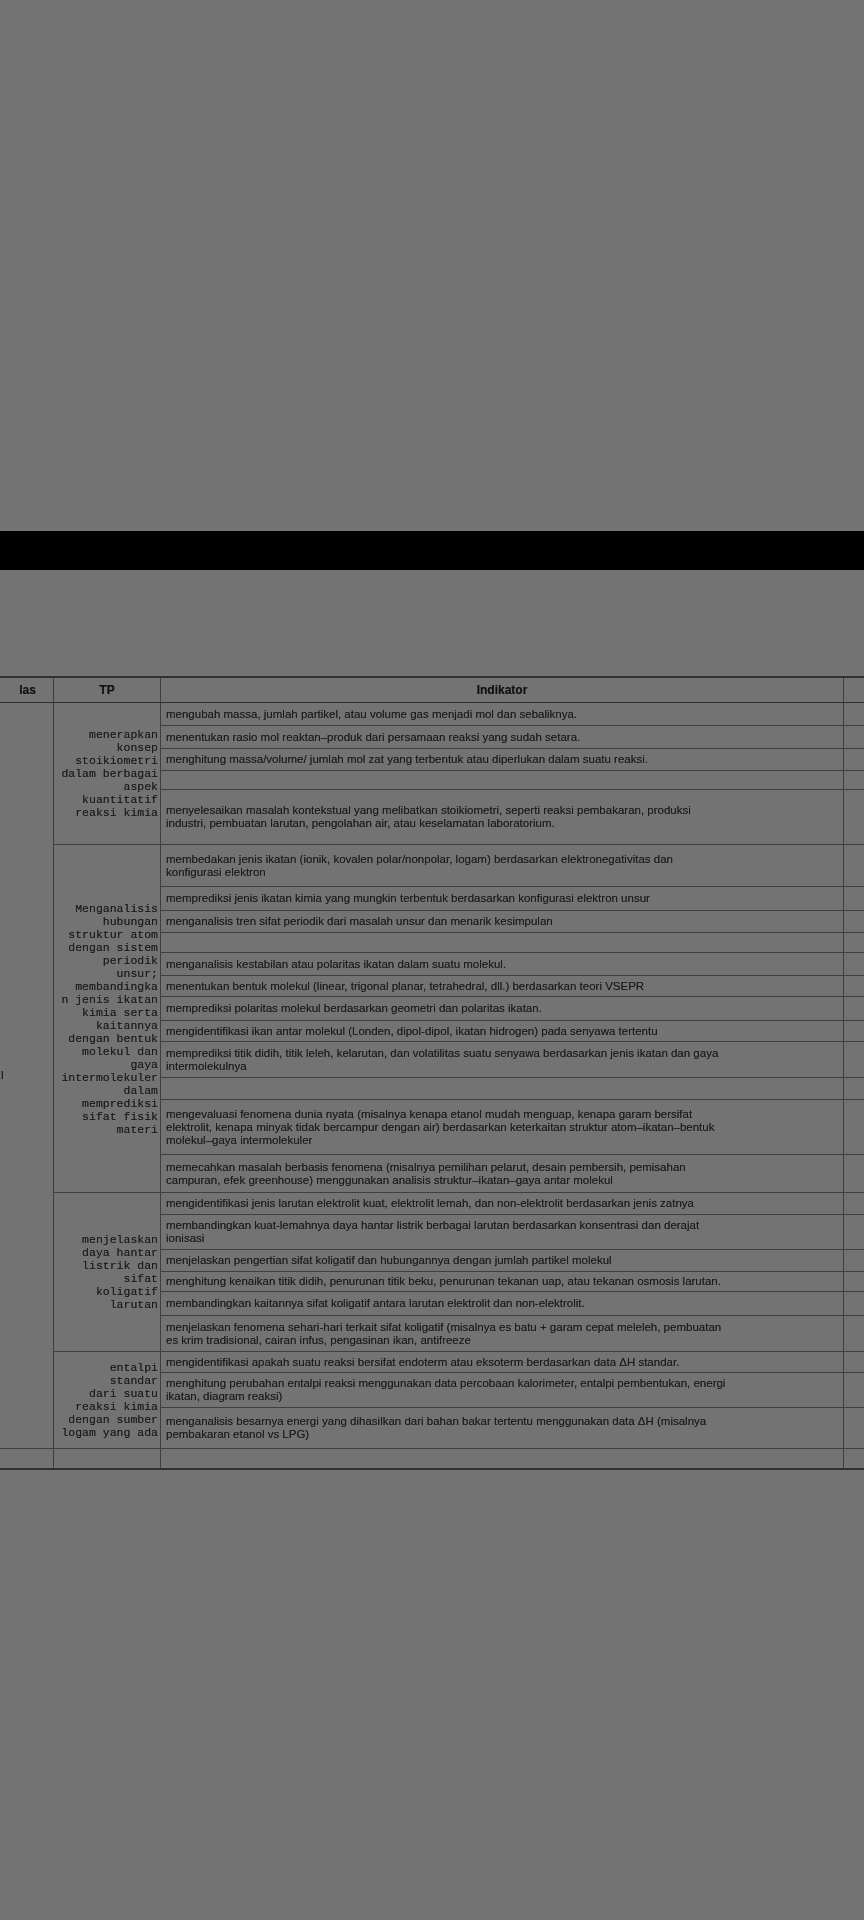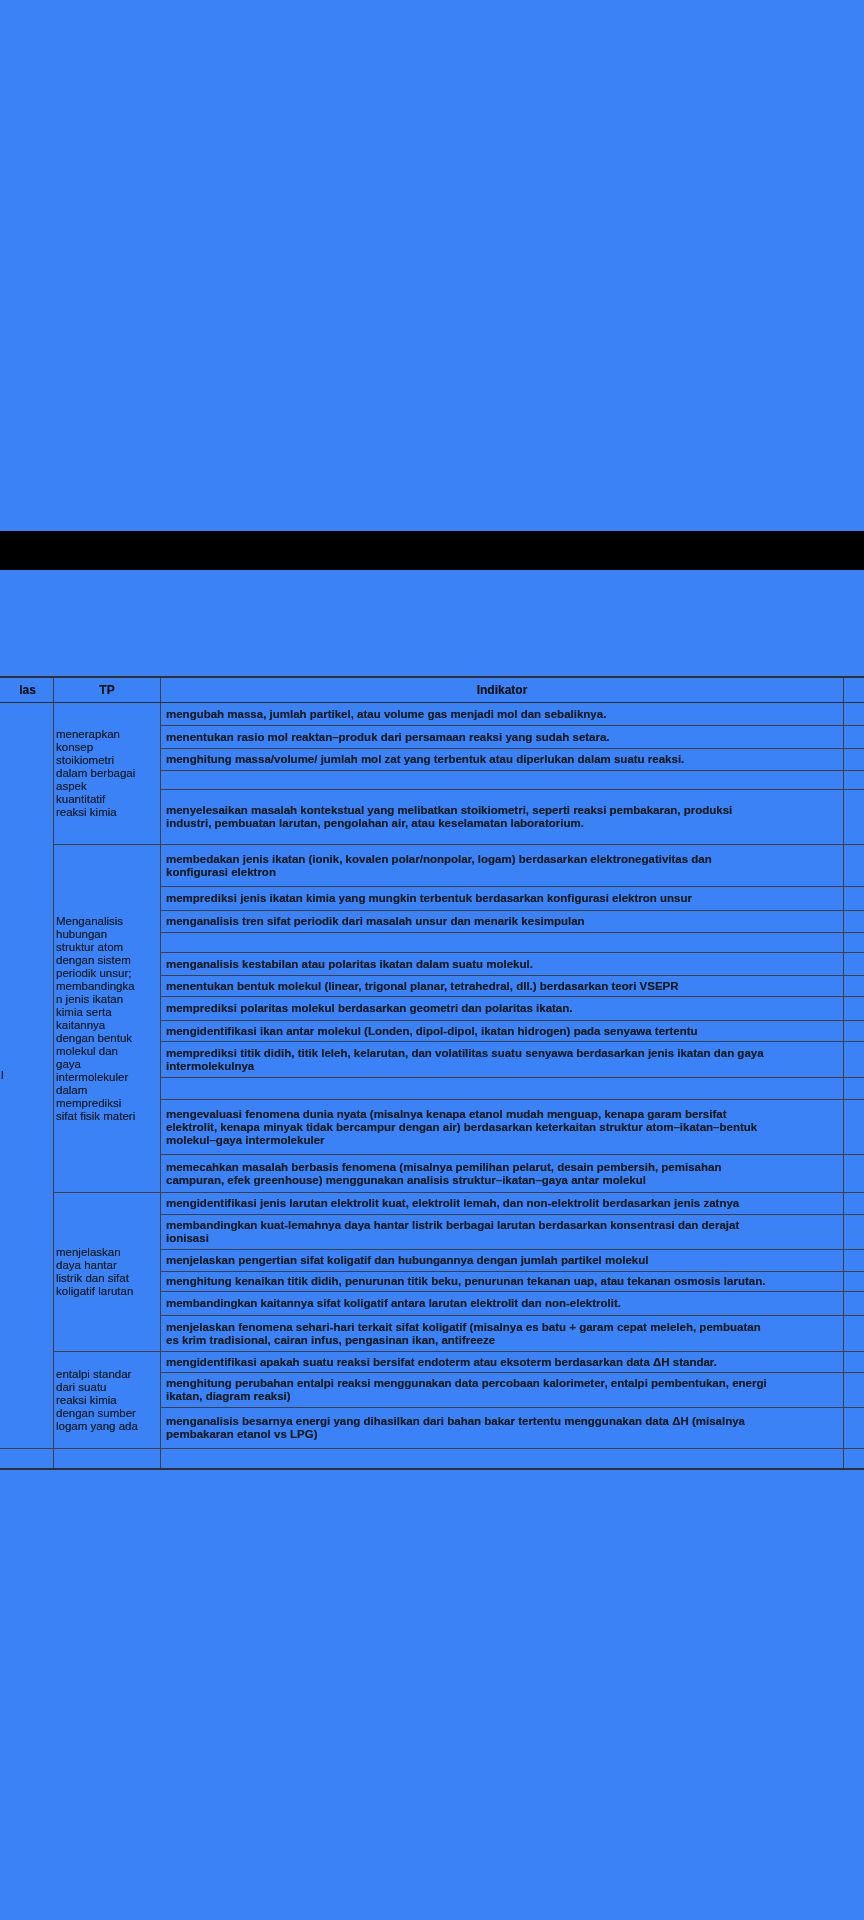--- a/index.html
+++ b/index.html
@@ -1,31 +1,31 @@
 <!DOCTYPE html>
 <html><head>
 <meta charset="utf-8">
 <style>
   html,body{margin:0;padding:0;background:#e9e9e9;}
-  .screen{position:relative;width:864px;height:1920px;background:#3b82f6;overflow:hidden;
+  .screen{position:relative;width:864px;height:1920px;background:#737373;overflow:hidden;
           font-family:"Liberation Sans","DejaVu Sans",sans-serif;color:#1b1b1b;}
   .black-bar{position:absolute;left:0;top:531px;width:864px;height:39px;background:#000;}
   .table-wrap{position:absolute;left:-2px;top:676px;}
   table.doc{border-collapse:collapse;table-layout:fixed;width:905px;}
   table.doc td,table.doc th{border:1.4px solid #3f3f3f;overflow:hidden;vertical-align:middle;
           font-size:11.5px;line-height:13px;}
   table.doc{border-top:2px solid #2f2f2f;}
   tr.header-row th{border-bottom:1.8px solid #2f2f2f;font-size:12px;font-weight:bold;
           text-align:center;height:22px;color:#111;}
   th.h-kelas{text-align:left;padding-left:4px;}
   th.h-jumlah{text-align:left;padding-left:2px;}
   td.kelas-cell{text-align:left;padding:0;font-size:12.5px;}
   td.kelas-cell span{display:inline-block;margin-left:-6px;}
-  td.tp-cell{text-align:left;white-space:pre-line;font-size:12.5px;line-height:19px;padding:0 2px;}
-  td.indikator-cell{text-align:left;padding:1px 5px;white-space:pre-line;font-weight:bold;}
+  td.tp-cell{text-align:right;white-space:pre-line;font-size:12.5px;line-height:19px;padding:0 2px;font-family:Liberation Mono, monospace;}
+  td.indikator-cell{text-align:left;padding:1px 5px;white-space:pre-line;}
   td.jumlah-cell{padding:0;}
   tr.group-start td{border-top:1.9px solid #2f2f2f;}
   tr.trailing-row td{border-bottom:2.4px solid #2f2f2f;}
   .soft{text-shadow:0 0 .4px rgba(0,0,0,.45);}
 </style>
 </head>
 <body>
 
 <div class="screen">
   <div class="black-bar"></div>

